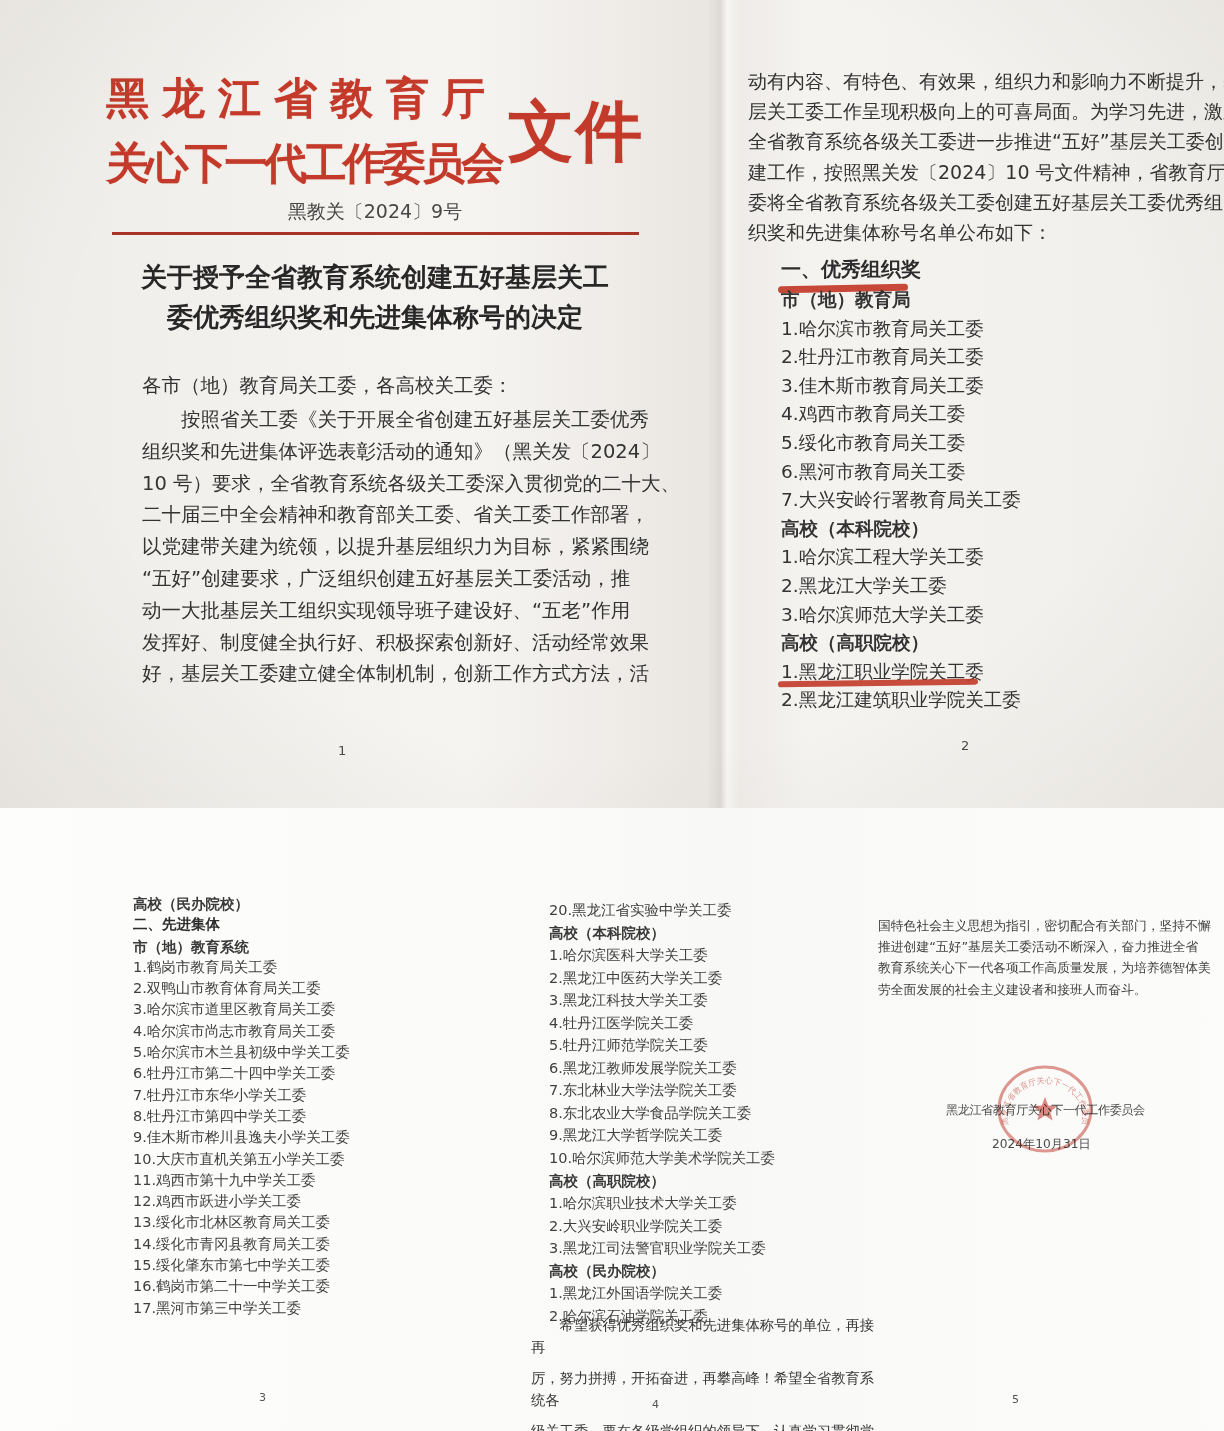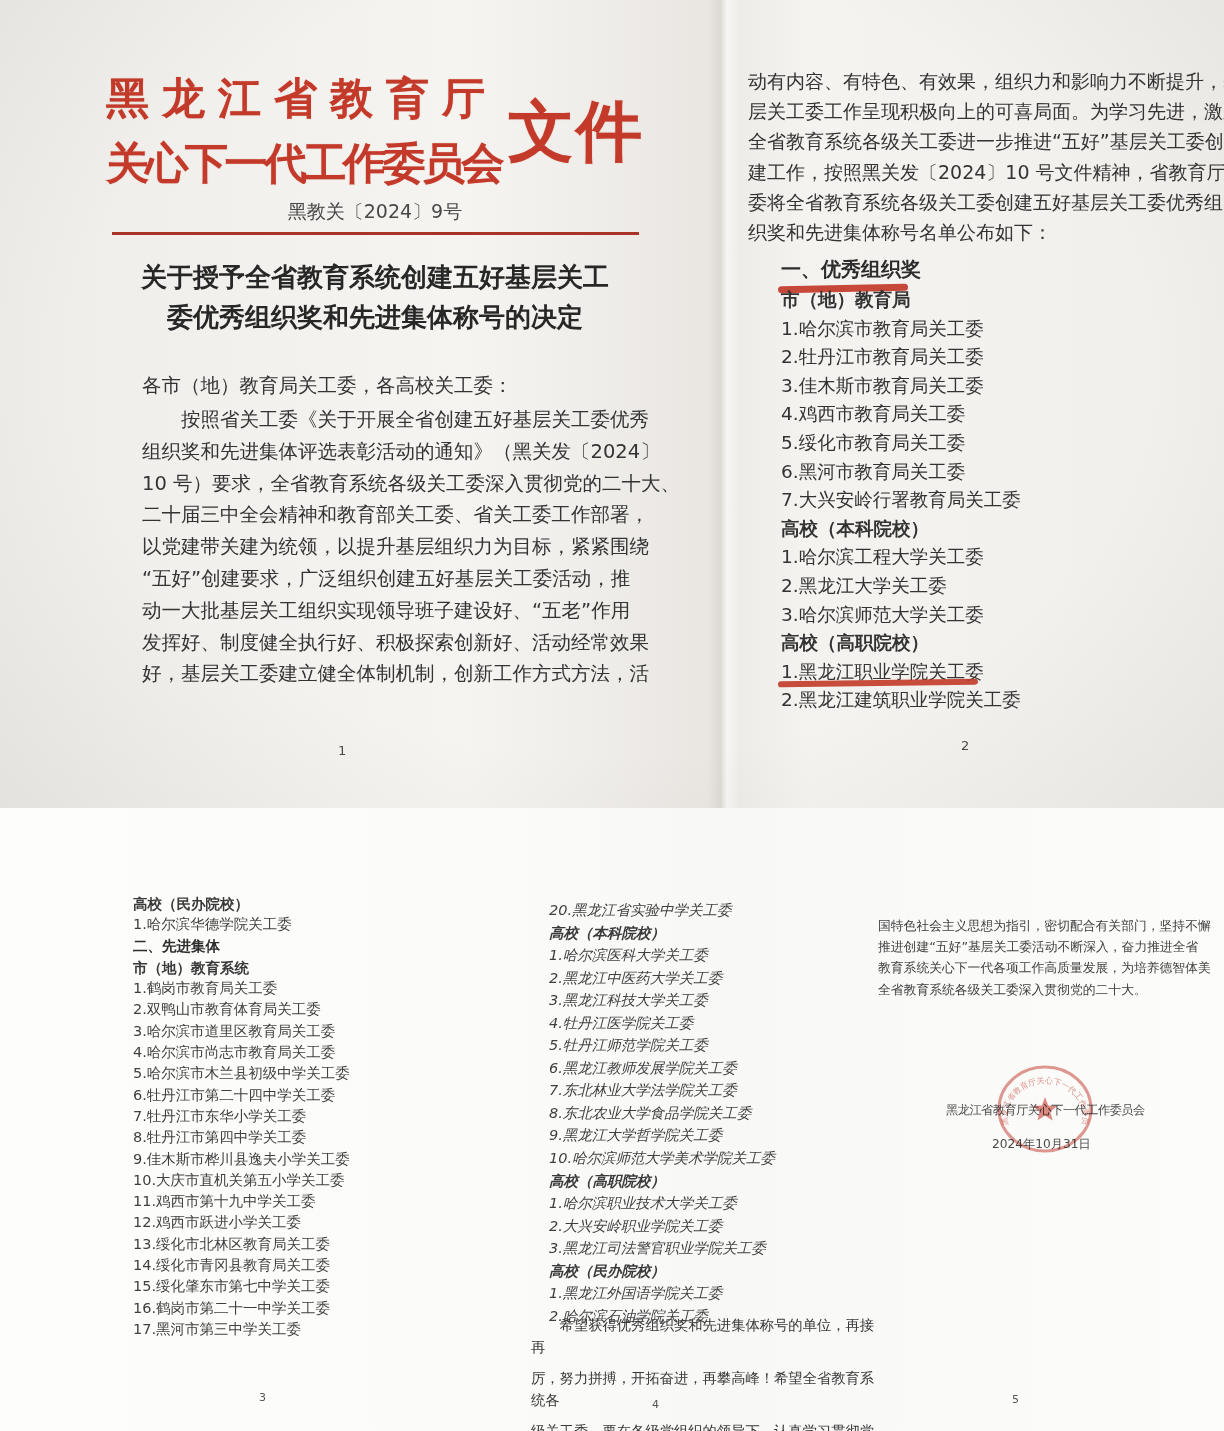--- a/index.html
+++ b/index.html
@@ -55,21 +55,21 @@
   
   .bottom-scan{
     position:absolute;left:0;top:808px;width:1224px;height:623px;
     background:linear-gradient(90deg,#fdfdfc 0%,#fbfbfa 40%,#f8f8f7 58%,#fcfcfb 100%);
   }
   .col{position:absolute;}
   .col .li, .col .bline{white-space:pre;color:#3f3f3f;}
   .col3{left:133px;top:85px;width:340px;}
   .col3 .li,.col3 .h{font-size:14.5px;line-height:21.3px;}
   .col4{left:549px;top:91px;width:340px;}
-  .col4 .li,.col4 .h{font-size:14.5px;line-height:22.55px;font-style:italic;}
+  .col4 .li,.col4 .h{font-size:14.5px;line-height:22.55px;}
   .h-kai{font-weight:bold;font-family:"DejaVu Serif", serif;color:#3a3a3a;white-space:pre;}
   .h-bold{font-weight:bold;color:#2d2d2d;white-space:pre;font-size:15.5px;}
   .closing{position:absolute;left:531px;top:497px;width:352px;}
   .closing .bline{font-size:14.3px;line-height:21.6px;margin-top:10px;}
   .col5{left:878px;top:107px;width:318px;}
   .col5 .bline{font-size:12.8px;line-height:21.2px;}
   .signer{position:absolute;left:946px;top:294px;font-size:12.2px;letter-spacing:-0.5px;color:#4a4a4a;white-space:pre;}
   .sign-date{position:absolute;left:992px;top:328px;font-size:12.2px;color:#4a4a4a;white-space:pre;}
   .stamp{position:absolute;left:995px;top:255px;width:100px;height:92px;opacity:.88;mix-blend-mode:multiply;}
   .pageno-b{position:absolute;font-size:11px;color:#555;}
@@ -140,23 +140,20 @@
         <div><div class="li u-red">1.黑龙江职业学院关工委</div><div class="li">2.黑龙江建筑职业学院关工委</div></div>
       </div>
       <div class="pageno" style="left:961px;top:738px;">2</div>
     </div>
   </section>
 
   <section class="bottom-scan">
 
     <div class="col col3">
       <div class="h h-kai">高校（民办院校）</div>
-      <div>
-          <div class="li">1.哈尔滨华德学院关工委</div>
-        </div>
       <div class="h h-bold">二、先进集体</div>
       <div class="h h-kai">市（地）教育系统</div>
       <div>
           <div class="li">1.鹤岗市教育局关工委</div>
           <div class="li">2.双鸭山市教育体育局关工委</div>
           <div class="li">3.哈尔滨市道里区教育局关工委</div>
           <div class="li">4.哈尔滨市尚志市教育局关工委</div>
           <div class="li">5.哈尔滨市木兰县初级中学关工委</div>
           <div class="li">6.牡丹江市第二十四中学关工委</div>
           <div class="li">7.牡丹江市东华小学关工委</div>
@@ -206,21 +203,21 @@
         <div class="bline">厉，努力拼搏，开拓奋进，再攀高峰！希望全省教育系统各</div>
         <div class="bline">级关工委，要在各级党组织的领导下，认真学习贯彻党的二</div>
       </div>
     <div class="pageno-b" style="left:652px;top:590px;">4</div>
 
     <div class="col col5">
       <div>
           <div class="bline">国特色社会主义思想为指引，密切配合有关部门，坚持不懈</div>
           <div class="bline">推进创建“五好”基层关工委活动不断深入，奋力推进全省</div>
           <div class="bline">教育系统关心下一代各项工作高质量发展，为培养德智体美</div>
-          <div class="bline">全省教育系统各级关工委深入贯彻党的二十大。</div>
+          <div class="bline">劳全面发展的社会主义建设者和接班人而奋斗。</div>
         </div>
     </div>
     <div class="signer">黑龙江省教育厅关心下一代工作委员会</div>
     <div class="sign-date">2024年10月31日</div>
     <svg class="stamp" viewBox="0 0 100 92">
       <ellipse cx="50" cy="46" rx="46" ry="42" fill="none" stroke="#cf5b50" stroke-width="3" opacity="0.7"></ellipse>
       <defs>
           <path id="stampArc" d="M 13 62 A 38 34 0 1 1 87 62" fill="none"></path>
         </defs>
       <text font-size="8" fill="#cf5b50" opacity="0.75"><textPath href="#stampArc">黑龙江省教育厅关心下一代工作委员会</textPath></text>

